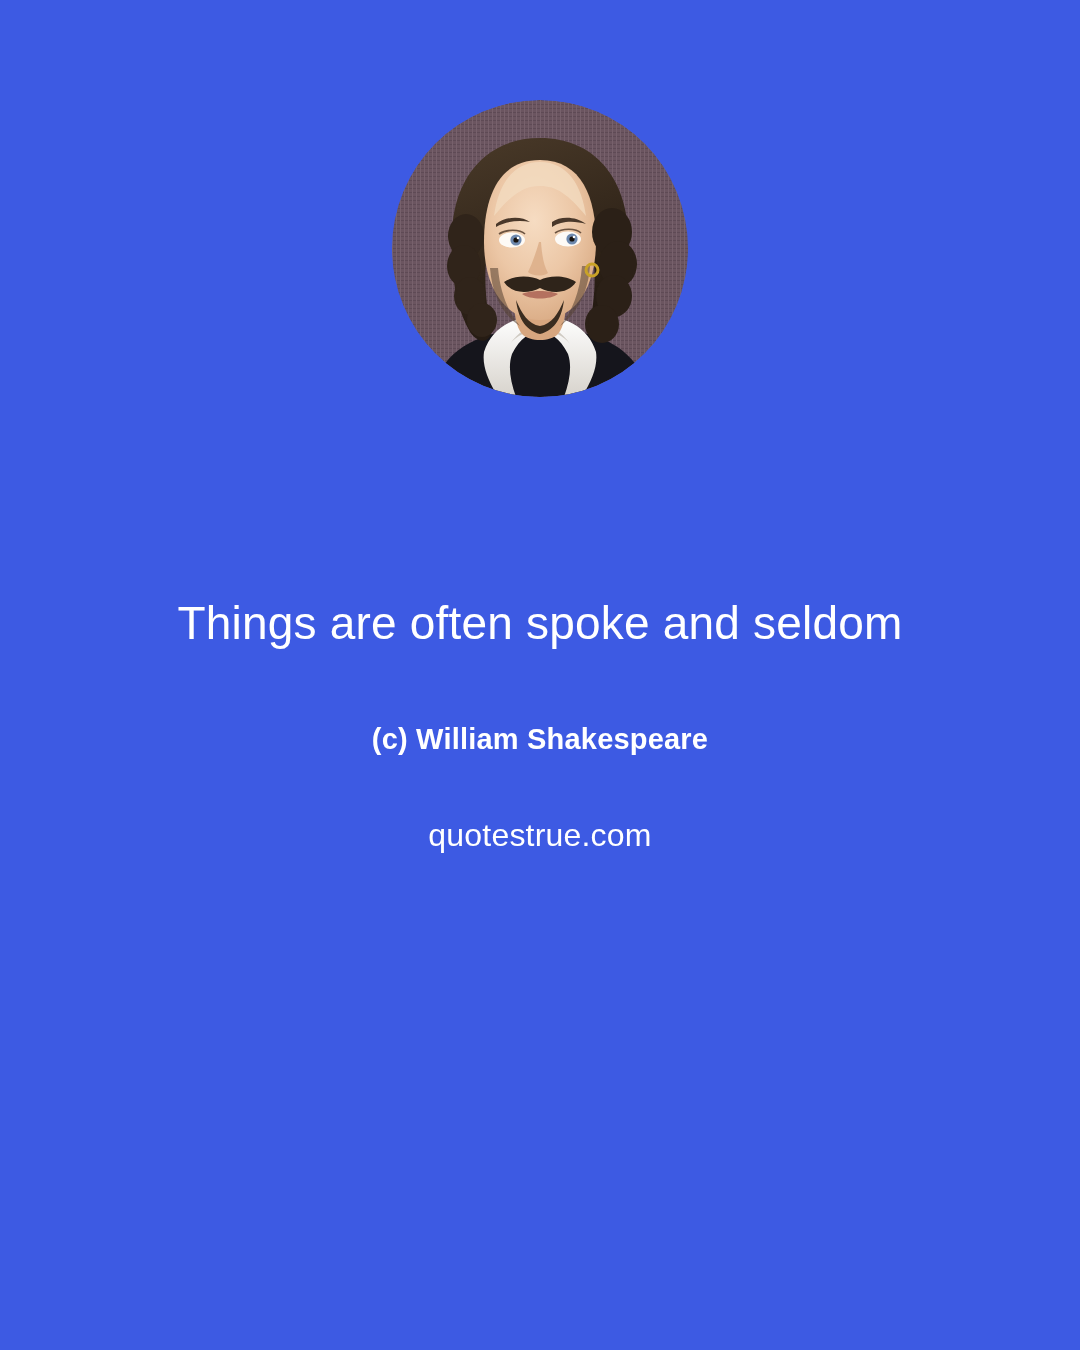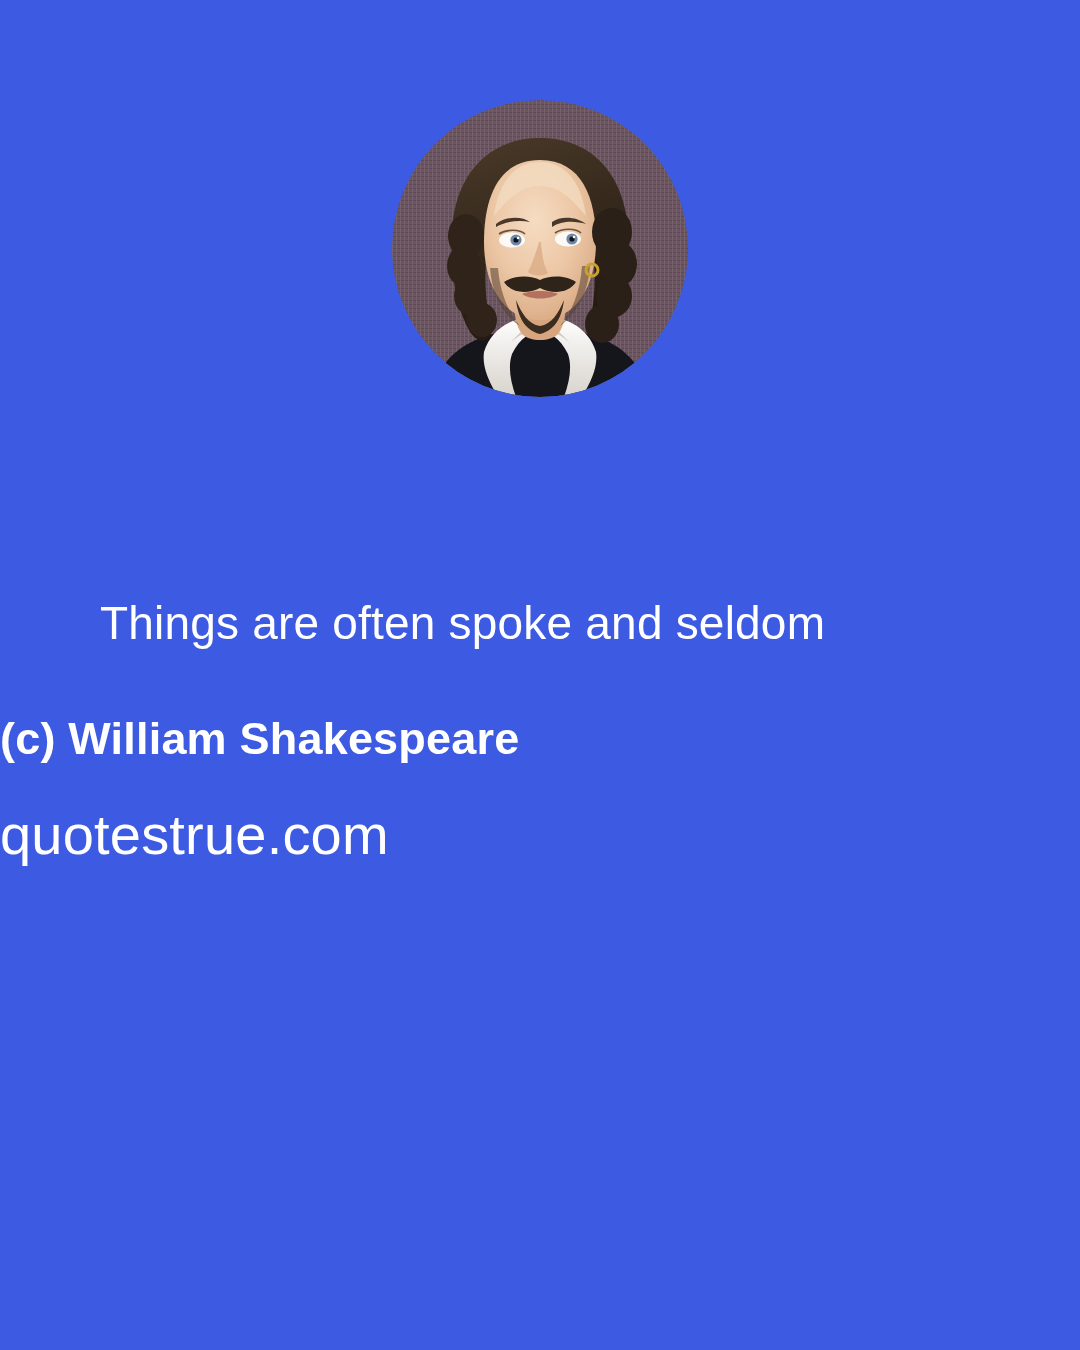--- a/index.html
+++ b/index.html
@@ -37,45 +37,45 @@
     width: 296px;
     height: 297px;
   }
 
   
   .text-block {
     position: absolute;
     left: 0;
     top: 575px;
     width: 1080px;
-    text-align: left;
+    text-align: center;
   }
 
   .quote-text {
     color: #ffffff;
     font-size: 46px;
     font-weight: 400;
     line-height: 96px;
     letter-spacing: 0.2px;
     margin: 0 auto;
     width: 880px;
   }
 
   .attribution {
     color: #ffffff;
-    font-size: 45px;
+    font-size: 29px;
     font-weight: 700;
     line-height: 60px;
     margin: 38px 0 0 0;
     letter-spacing: 0.2px;
   }
 
   .site {
     color: #ffffff;
-    font-size: 56px;
+    font-size: 32px;
     font-weight: 400;
     line-height: 60px;
     margin: 36px 0 0 0;
     letter-spacing: 0.2px;
   }
 </style>
 </head>
 <body>
 
 <div class="quote-card">

